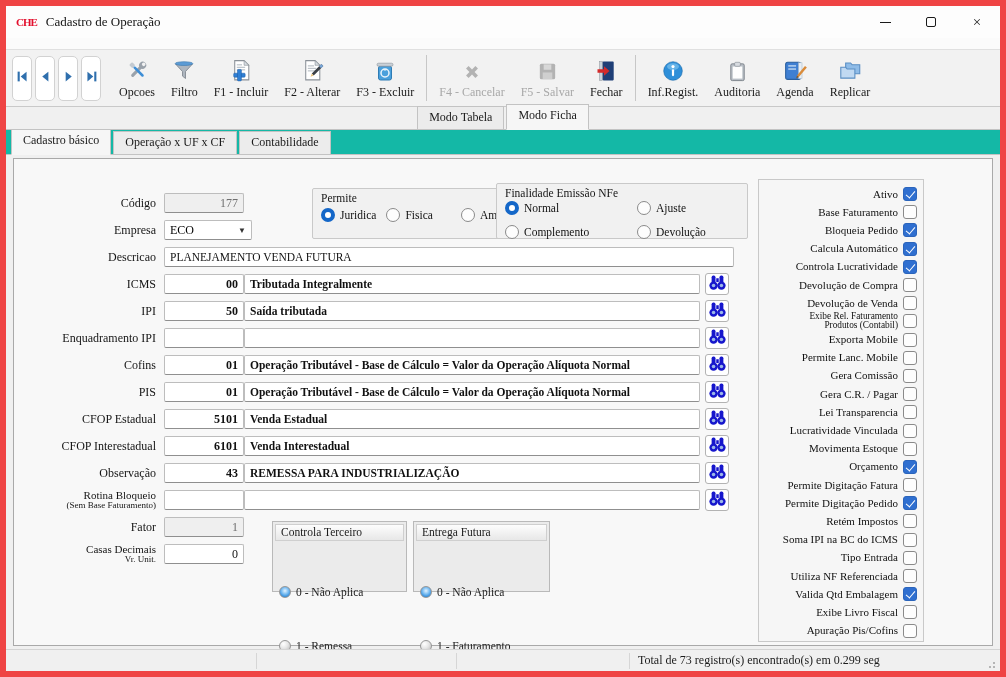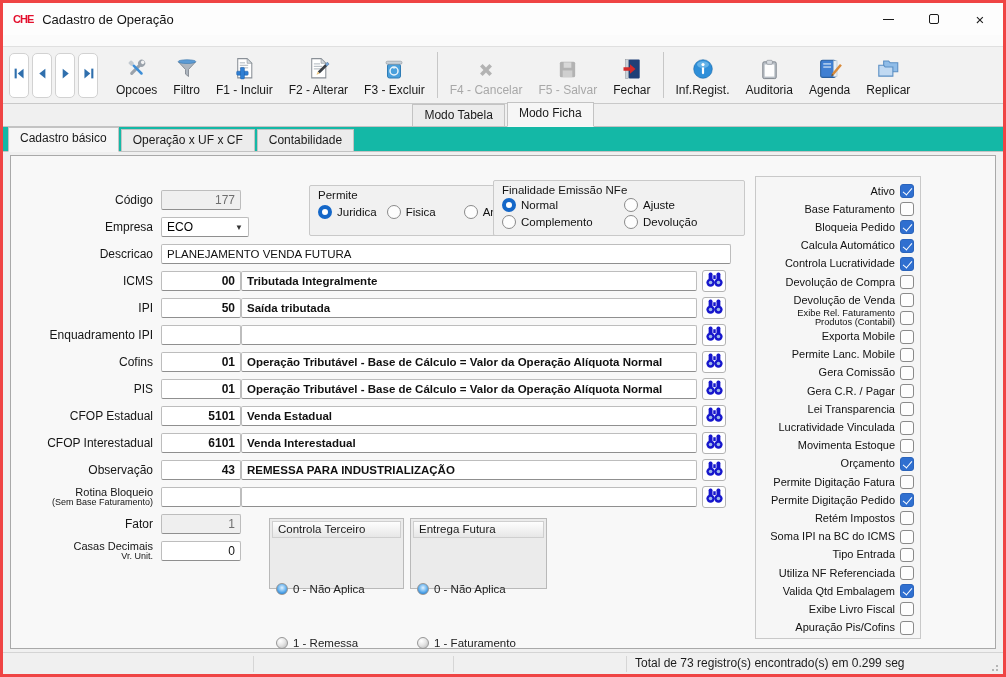--- a/index.html
+++ b/index.html
@@ -1,17 +1,17 @@
 <!DOCTYPE html>
 <html><head>
 <meta charset="utf-8">
 <style>
   * { margin:0; padding:0; box-sizing:border-box; }
   html,body { width:1006px; height:677px; font-family:"Liberation Sans", sans-serif; background:#e8e8e8; }
-  .window { position:absolute; inset:0; border:3px solid #ef4444; background:#f0f0f0; display:flex; flex-direction:column; overflow:hidden; }
+  .window { position:absolute; inset:0; border:6px solid #ef4444; background:#f0f0f0; display:flex; flex-direction:column; overflow:hidden;font-family:Liberation Serif, serif; }
 
   
   .titlebar { height:32px; background:#fdfdfd; display:flex; align-items:center; padding-left:10px; flex:0 0 auto; }
   .applogo { color:#e30f2d; font-weight:bold; font-size:11px; letter-spacing:-1px; margin-right:9px; }
   .wtitle { font-size:13px; color:#141414; }
   .wincontrols { margin-left:auto; display:flex; height:100%; }
   .wbtn { width:46px; display:flex; align-items:center; justify-content:center; color:#1a1a1a; font-size:15px; }
   .maxbox { width:10px; height:10px; border:1px solid #1a1a1a; border-radius:2px; display:inline-block; }
   .minline { width:11px; height:0; border-top:1px solid #1a1a1a; display:inline-block; }
   .substrip { height:12px; background:#fbfbfb; border-bottom:1px solid #e0e0e0; flex:0 0 auto; }
@@ -499,21 +499,21 @@
             </div>
             <div class="ritem" style="margin-left: 18px;">
               <span class="radio"></span>
               <span>Ambas</span>
             </div>
           </div>
       </div>
 
       <div class="gbox" id="gb-finalidade" style="left:482px; top:24px; width:252px; height:56px;">
         <div class="gtitle" style="margin-bottom:2px;">Finalidade Emissão NFe</div>
-        <div id="finalidade-options" style="display:grid; grid-template-columns:122px 1fr; row-gap:3px;">
+        <div id="finalidade-options" style="display:grid; grid-template-columns:122px 1fr; row-gap:3px;gap:10px;">
             <div class="ritem">
               <span class="radio sel"></span>
               <span>Normal</span>
             </div>
             <div class="ritem">
               <span class="radio"></span>
               <span>Ajuste</span>
             </div>
             <div class="ritem">
               <span class="radio"></span>

